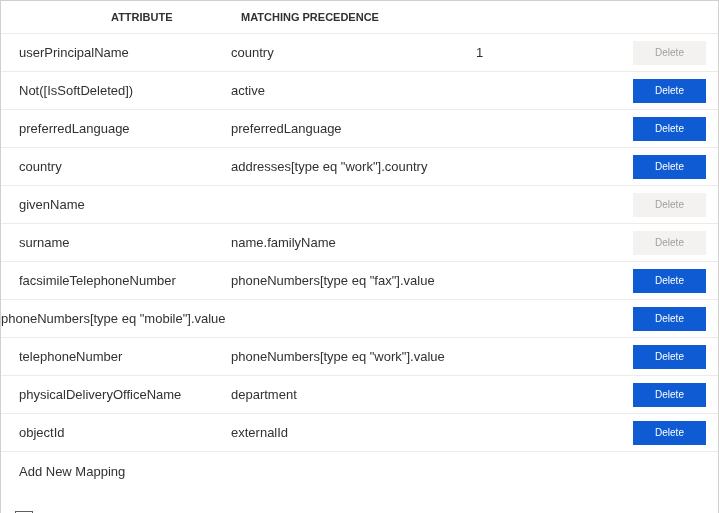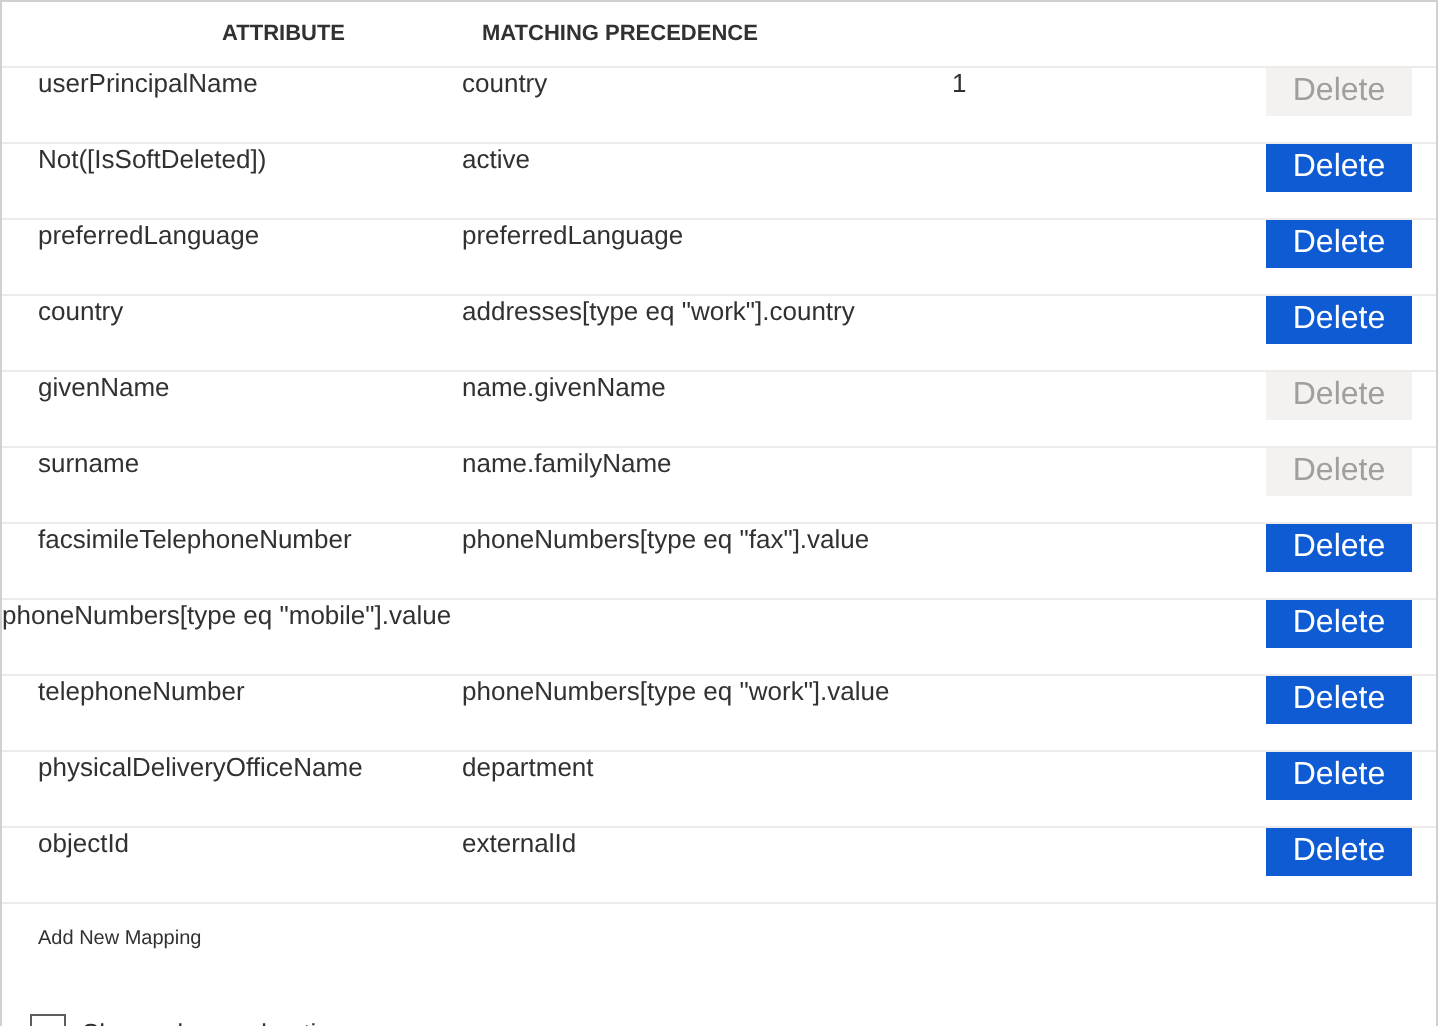--- a/index.html
+++ b/index.html
@@ -43,48 +43,48 @@
     }
     .col-action {
       width: 90px;
       padding-right: 12px;
       display: flex;
       justify-content: flex-end;
       align-items: center;
     }
     .row {
       display: flex;
-      align-items: flex-start;
+      align-items: center;
       border-bottom: 1px solid #edebe9;
       height: 38px;
       font-size: 13px;
       color: #323130;
     }
     .btn-delete {
       width: 73px;
       height: 24px;
-      font-size: 16px;
+      font-size: 10px;
       font-family: inherit;
       border: none;
       cursor: pointer;
       text-align: center;
       padding: 0;
     }
     .btn-delete.active {
       background: #0f5bd3;
       color: #fff;
     }
     .btn-delete.disabled {
       background: #f3f2f1;
       color: #a19f9d;
       cursor: not-allowed;
     }
     .add-new {
       padding: 12px 0 14px 18px;
-      font-size: 10px;
+      font-size: 13px;
       color: #323130;
       cursor: pointer;
     }
     .footer {
       display: flex;
       align-items: center;
       padding: 18px 0 14px 14px;
       font-size: 13px;
       color: #323130;
     }
@@ -137,21 +137,20 @@
       <div class="row">
         <div class="col-attribute">country</div>
         <div class="col-dialpad">addresses[type eq "work"].country</div>
         <div class="col-precedence"></div>
         <div class="col-action">
           <button class="btn-delete active">Delete</button>
         </div>
       </div>
       <div class="row">
         <div class="col-attribute">givenName</div>
-        <div class="col-dialpad">name.givenName</div>
         <div class="col-precedence"></div>
         <div class="col-action">
           <button class="btn-delete disabled">Delete</button>
         </div>
       </div>
       <div class="row">
         <div class="col-attribute">surname</div>
         <div class="col-dialpad">name.familyName</div>
         <div class="col-precedence"></div>
         <div class="col-action">

